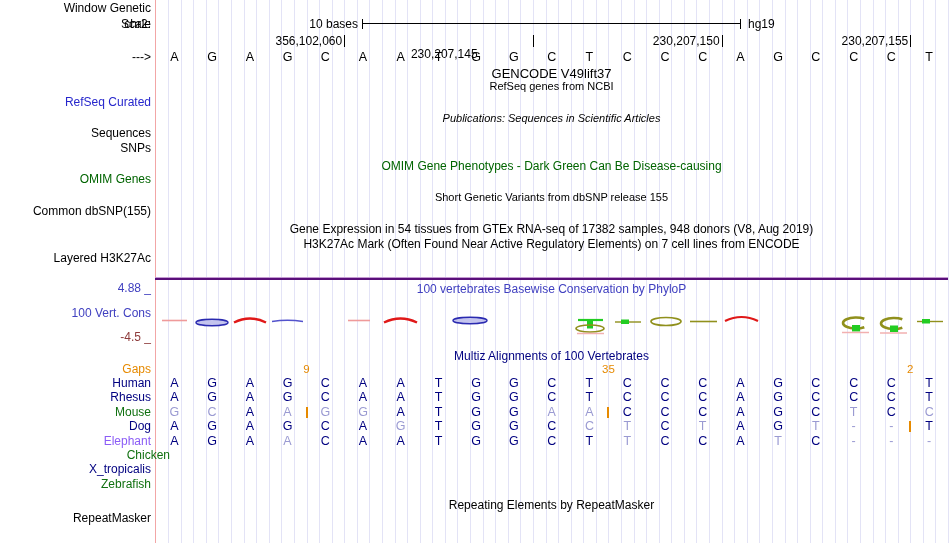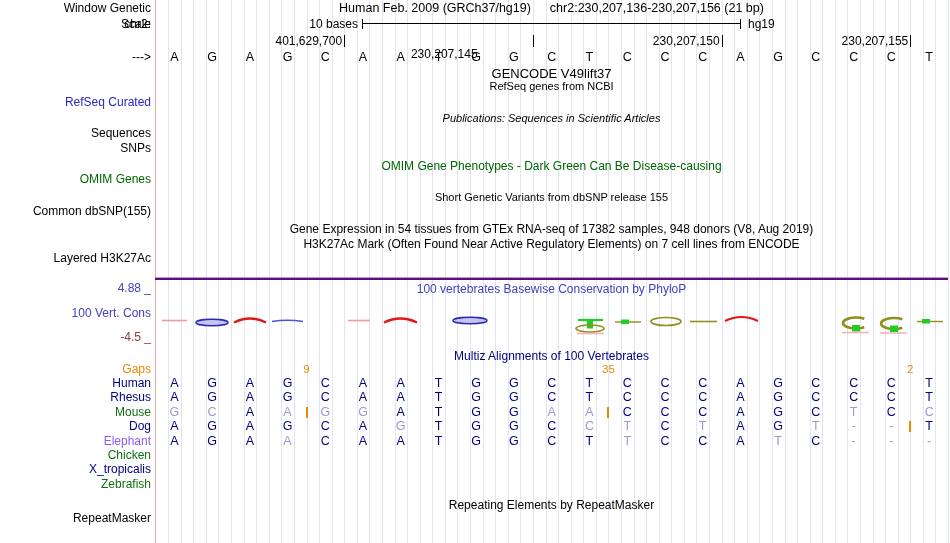--- a/index.html
+++ b/index.html
@@ -78,35 +78,30 @@
       <div class="abs " style="left: 872.5px; top: 0px; width: 1px; height: 543px; background: rgb(227, 227, 246);"></div>
       <div class="abs " style="left: 885.1px; top: 0px; width: 1px; height: 543px; background: rgb(227, 227, 246);"></div>
       <div class="abs " style="left: 897.7px; top: 0px; width: 1px; height: 543px; background: rgb(227, 227, 246);"></div>
       <div class="abs " style="left: 910.3px; top: 0px; width: 1px; height: 543px; background: rgb(227, 227, 246);"></div>
       <div class="abs " style="left: 922.8px; top: 0px; width: 1px; height: 543px; background: rgb(227, 227, 246);"></div>
       <div class="abs " style="left: 935.4px; top: 0px; width: 1px; height: 543px; background: rgb(227, 227, 246);"></div>
       <div class="abs " style="left: 948px; top: 0px; width: 1px; height: 543px; background: rgb(227, 227, 246);"></div>
     </div>
   <div id="pink-line" class="abs" style="left: 155px; top: 0px; width: 1px; height: 543px; background: rgb(242, 166, 166);"></div>
 
-  <div class="abs lbl ctr-lbl" style="top:2px;font-size:12.5px;">
-    <span>Human Feb. 2009 (GRCh37/hg19)</span>
-    <span style="display:inline-block;width:12px;"></span>
-    <span>chr2:230,207,136-230,207,156 (21 bp)</span>
-  </div>
 
   <div class="abs lbl" style="left:238px;top:18px;width:120px;text-align:right;">10 bases</div>
   <div id="scale-bar" class="abs" style="left:362px;top:19px;width:377px;height:10px;">
       <div class="mid"></div>
     </div>
   <div class="abs lbl" style="left:748px;top:18px;width:60px;">hg19</div>
 
   <div id="ruler">
       <div class="abs " style="left: 344.2px; top: 35px; width: 1px; height: 12px; background: rgb(0, 0, 0);"></div>
-      <div class="abs lbl" style="left: 222.2px; top: 35px; width: 120px; text-align: right;">401,629,700</div>
+      <div class="abs lbl" style="left: 222.2px; top: 35px; width: 120px; text-align: right;">356,102,060</div>
       <div class="abs " style="left: 532.9px; top: 35px; width: 1px; height: 12px; background: rgb(0, 0, 0);"></div>
       <div class="abs lbl" style="left: 410.9px; top: 48px; width: 120px; text-align: left;">230,207,145</div>
       <div class="abs " style="left: 721.6px; top: 35px; width: 1px; height: 12px; background: rgb(0, 0, 0);"></div>
       <div class="abs lbl" style="left: 599.6px; top: 35px; width: 120px; text-align: right;">230,207,150</div>
       <div class="abs " style="left: 910.3px; top: 35px; width: 1px; height: 12px; background: rgb(0, 0, 0);"></div>
       <div class="abs lbl" style="left: 788.3px; top: 35px; width: 120px; text-align: right;">230,207,155</div>
     </div>
   <div id="sequence-row">
       <div class="abs lbl cell" style="left: 155.5px; top: 51px; width: 37.7px; font-size: 12.5px;">A</div>
       <div class="abs lbl cell" style="left: 193.2px; top: 51px; width: 37.7px; font-size: 12.5px;">G</div>
@@ -300,17 +295,17 @@
       <div class="abs lbl cell" style="left: 570.6px; top: 434.6px; width: 37.7px; font-size: 12.5px; color: rgb(0, 0, 128);">T</div>
       <div class="abs lbl cell" style="left: 608.4px; top: 434.6px; width: 37.7px; font-size: 12.5px; color: rgb(154, 154, 210);">T</div>
       <div class="abs lbl cell" style="left: 646.1px; top: 434.6px; width: 37.7px; font-size: 12.5px; color: rgb(0, 0, 128);">C</div>
       <div class="abs lbl cell" style="left: 683.8px; top: 434.6px; width: 37.7px; font-size: 12.5px; color: rgb(0, 0, 128);">C</div>
       <div class="abs lbl cell" style="left: 721.6px; top: 434.6px; width: 37.7px; font-size: 12.5px; color: rgb(0, 0, 128);">A</div>
       <div class="abs lbl cell" style="left: 759.3px; top: 434.6px; width: 37.7px; font-size: 12.5px; color: rgb(154, 154, 210);">T</div>
       <div class="abs lbl cell" style="left: 797px; top: 434.6px; width: 37.7px; font-size: 12.5px; color: rgb(0, 0, 128);">C</div>
       <div class="abs lbl cell" style="left: 834.8px; top: 434.6px; width: 37.7px; font-size: 12.5px; color: rgb(154, 154, 210);">-</div>
       <div class="abs lbl cell" style="left: 872.5px; top: 434.6px; width: 37.7px; font-size: 12.5px; color: rgb(154, 154, 210);">-</div>
       <div class="abs lbl cell" style="left: 910.3px; top: 434.6px; width: 37.7px; font-size: 12.5px; color: rgb(154, 154, 210);">-</div>
-      <div class="abs lbl leftcol-lbl" style="top: 449px; color: rgb(16, 112, 16);">Chicken</div>
+      <div class="abs lbl leftcol-lbl" style="top: 449px; color: rgb(16, 112, 16); padding-left: 19px;">Chicken</div>
       <div class="abs lbl leftcol-lbl" style="top: 463.4px; color: rgb(0, 0, 128);">X_tropicalis</div>
       <div class="abs lbl leftcol-lbl" style="top: 477.8px; color: rgb(16, 112, 16);">Zebrafish</div>
     </div>
 </div>
 
 </body></html>

